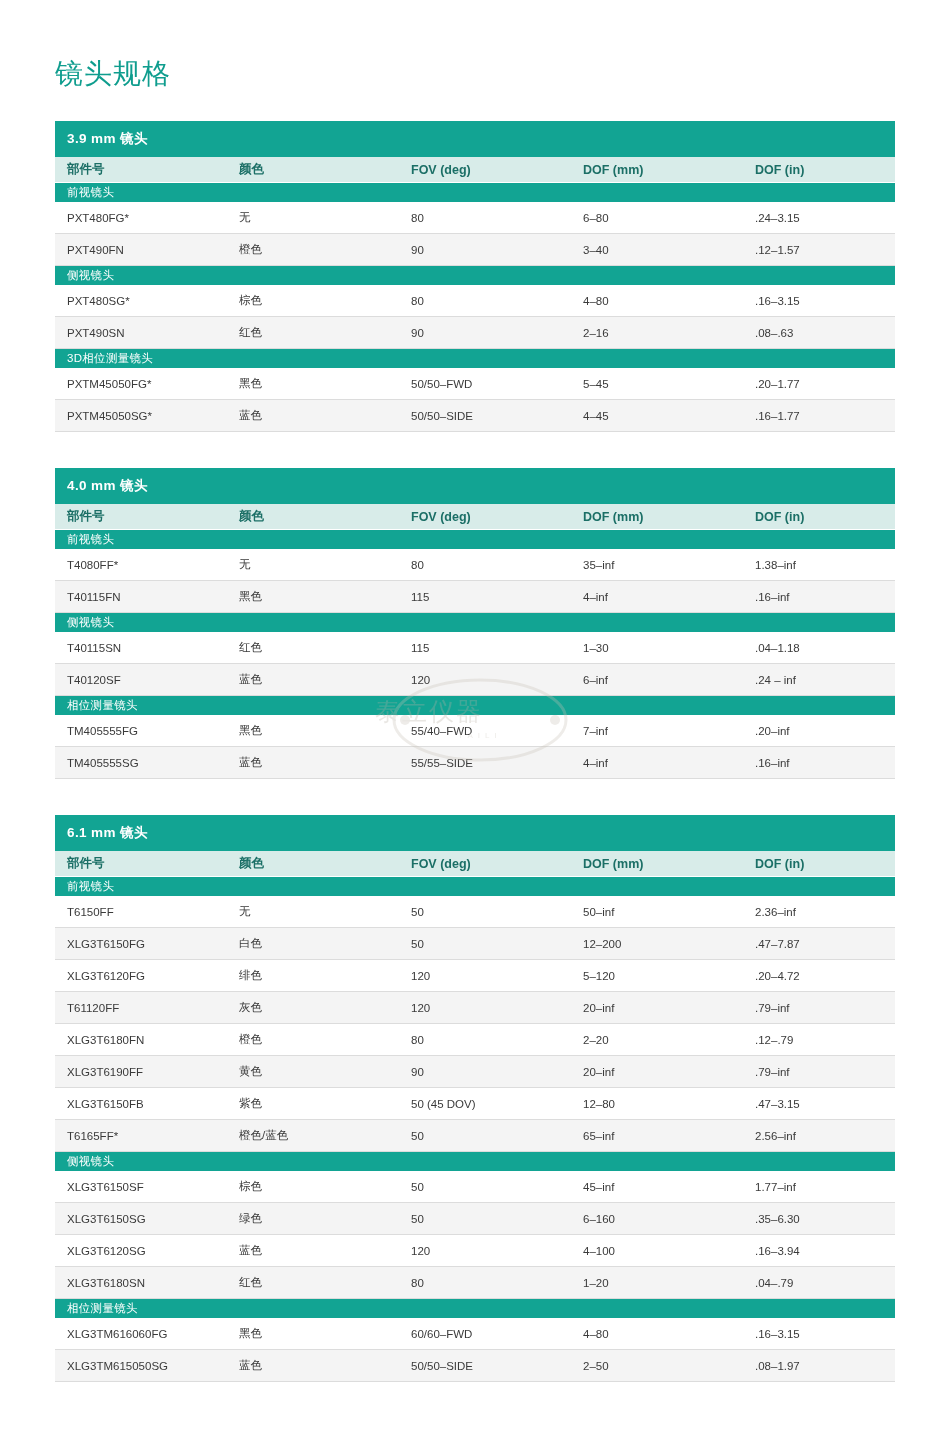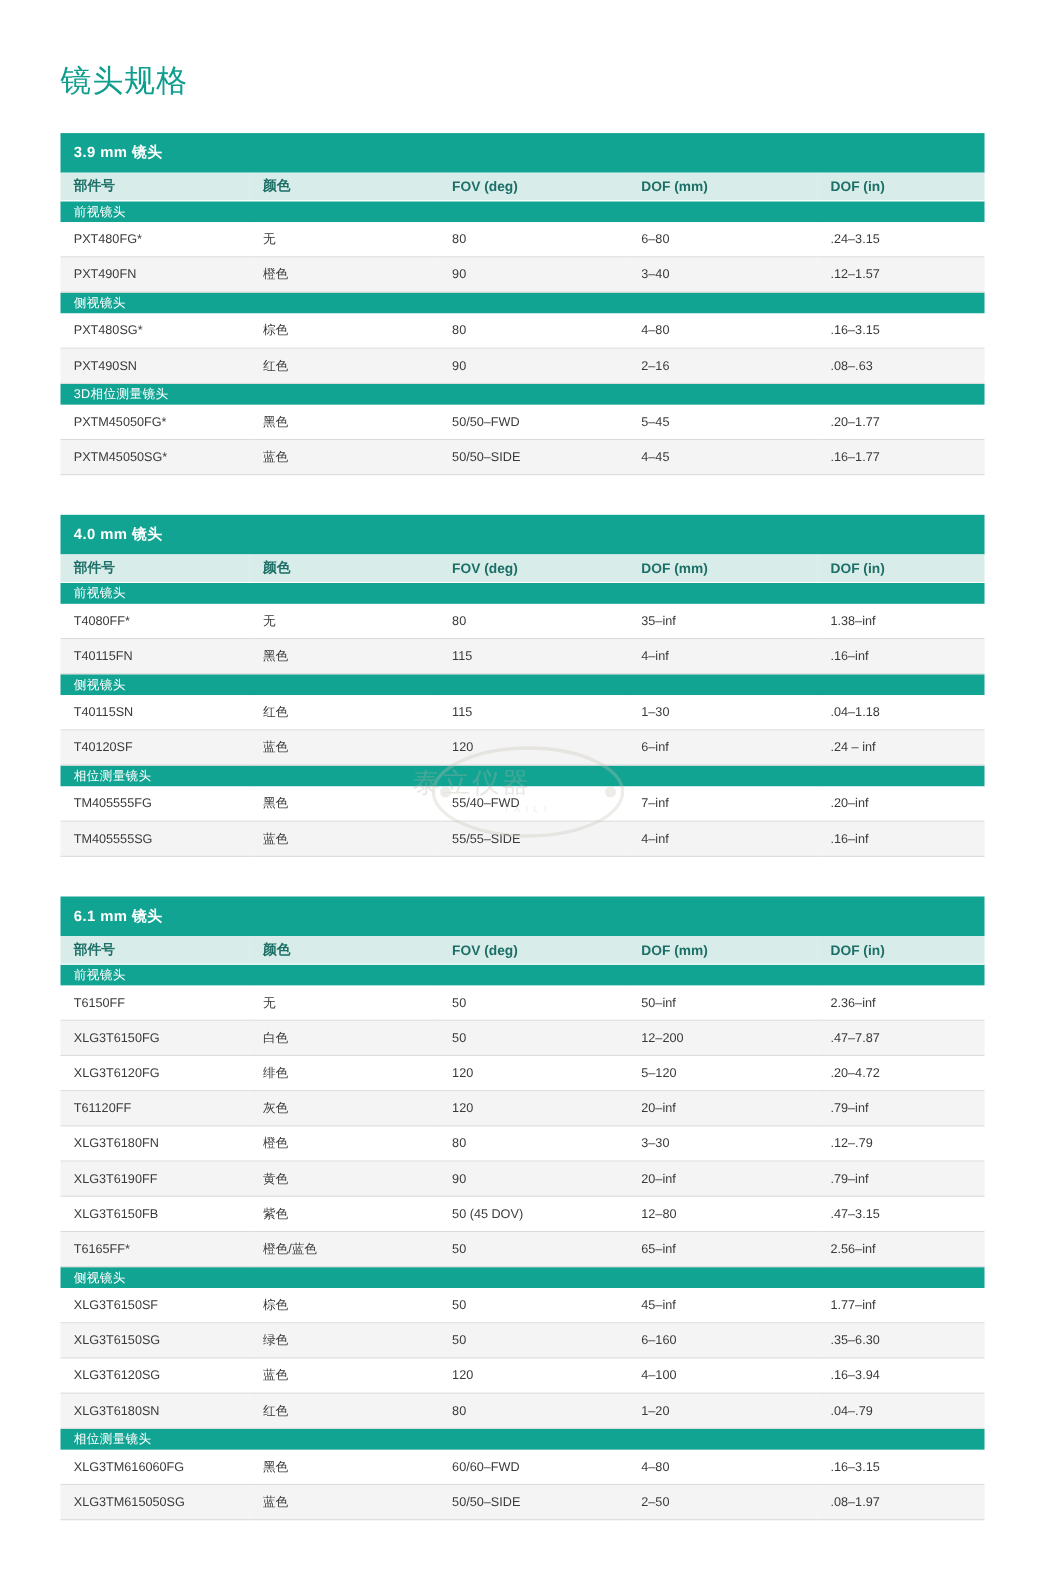--- a/index.html
+++ b/index.html
@@ -304,21 +304,21 @@
             <td>T61120FF</td>
             <td>灰色</td>
             <td>120</td>
             <td>20–inf</td>
             <td>.79–inf</td>
           </tr>
           <tr class="tbl-row">
             <td>XLG3T6180FN</td>
             <td>橙色</td>
             <td>80</td>
-            <td>3–30</td>
+            <td>2–20</td>
             <td>.12–.79</td>
           </tr>
           <tr class="tbl-row alt">
             <td>XLG3T6190FF</td>
             <td>黄色</td>
             <td>90</td>
             <td>20–inf</td>
             <td>.79–inf</td>
           </tr>
           <tr class="tbl-row">

